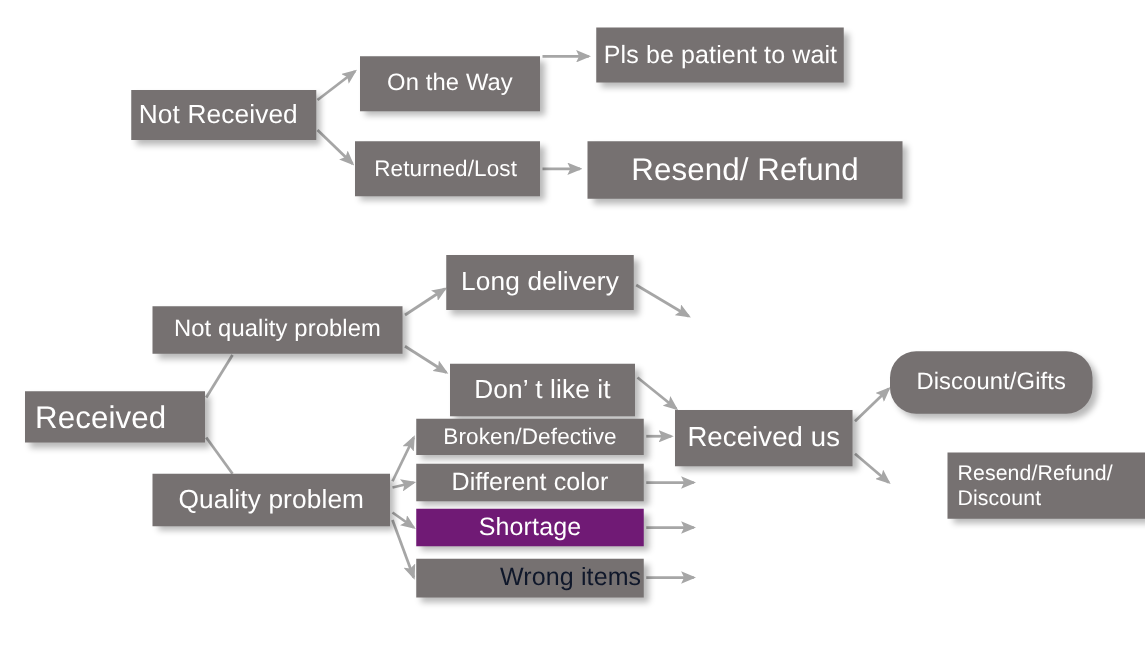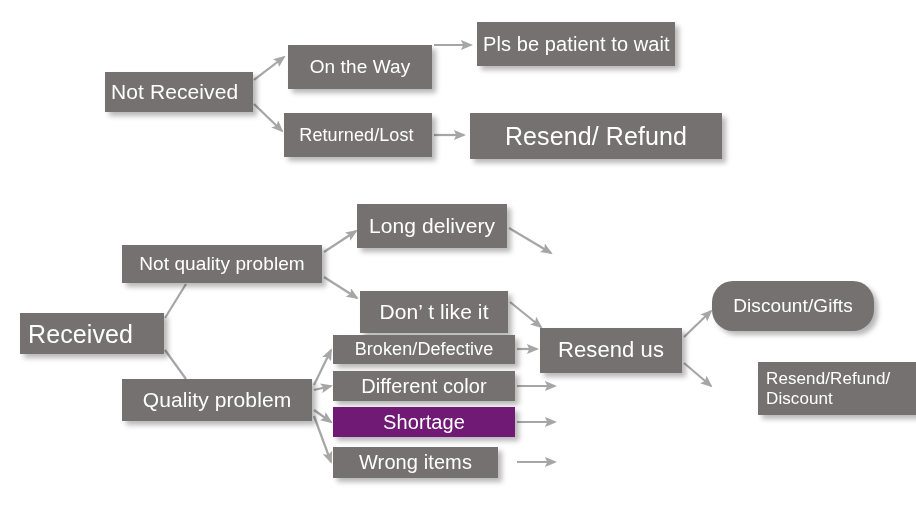--- a/index.html
+++ b/index.html
@@ -77,19 +77,19 @@
       <div class="node center" style="left: 284px; top: 113px; width: 148px; height: 44px; font-size: 18px; background: rgb(118, 113, 113); color: rgb(255, 255, 255); padding-left: 1px; padding-right: 4px;"><span class="txt">Returned/Lost</span></div>
       <div class="node center" style="left: 470px; top: 113px; width: 252px; height: 46px; font-size: 25px; background: rgb(118, 113, 113); color: rgb(255, 255, 255); padding-left: 6px; padding-right: 6px;"><span class="txt">Resend/ Refund</span></div>
       <div class="node left" style="left: 20px; top: 313px; width: 144px; height: 41px; font-size: 25px; background: rgb(118, 113, 113); color: rgb(255, 255, 255); padding-left: 8px; padding-right: 12px;"><span class="txt">Received</span></div>
       <div class="node center" style="left: 122px; top: 245px; width: 200px; height: 38px; font-size: 19px; background: rgb(118, 113, 113); color: rgb(255, 255, 255); padding-left: 4px; padding-right: 4px;"><span class="txt">Not quality problem</span></div>
       <div class="node center" style="left: 122px; top: 379px; width: 190px; height: 42px; font-size: 21px; background: rgb(118, 113, 113); color: rgb(255, 255, 255); padding-left: 4px; padding-right: 4px;"><span class="txt">Quality problem</span></div>
       <div class="node center" style="left: 357px; top: 204px; width: 150px; height: 44px; font-size: 21px; background: rgb(118, 113, 113); color: rgb(255, 255, 255); padding-left: 4px; padding-right: 4px;"><span class="txt">Long delivery</span></div>
       <div class="node center" style="left: 360px; top: 279px; width: 148px; height: 42px; font-size: 21px; background: rgb(118, 113, 113); color: rgb(255, 255, 255); padding-left: 4px; padding-right: 4px; margin-top: 12px;"><span class="txt">Don’ t like it</span></div>
       <div class="node center" style="left: 333px; top: 335px; width: 182px; height: 29px; font-size: 18px; background: rgb(118, 113, 113); color: rgb(255, 255, 255); padding-left: 2px; padding-right: 2px;"><span class="txt">Broken/Defective</span></div>
       <div class="node center" style="left: 333px; top: 371px; width: 182px; height: 30px; font-size: 20px; background: rgb(118, 113, 113); color: rgb(255, 255, 255); padding-left: 2px; padding-right: 2px;"><span class="txt">Different color</span></div>
       <div class="node center" style="left: 333px; top: 407px; width: 182px; height: 30px; font-size: 20px; background: #701a75; color: rgb(255, 255, 255); padding-left: 2px; padding-right: 2px;"><span class="txt">Shortage</span></div>
-      <div class="node center" style="left: 333px; top: 447px; width: 165px; height: 31px; font-size: 20px; background: rgb(118, 113, 113); color: #ffffff; padding-left: 2px; padding-right: 2px;"><span class="txt">Wrong items</span></div>
-      <div class="node center" style="left: 540px; top: 328px; width: 142px; height: 45px; font-size: 22px; background: rgb(118, 113, 113); color: rgb(255, 255, 255); padding-left: 4px; padding-right: 4px;"><span class="txt">Resend us</span></div>
+      <div class="node center" style="left: 333px; top: 447px; width: 182px; height: 31px; font-size: 20px; background: rgb(118, 113, 113); color: #0f172a; padding-left: 2px; padding-right: 2px; text-align: right;"><span class="txt">Wrong items</span></div>
+      <div class="node center" style="left: 540px; top: 328px; width: 142px; height: 45px; font-size: 22px; background: rgb(118, 113, 113); color: rgb(255, 255, 255); padding-left: 4px; padding-right: 4px;"><span class="txt">Received us</span></div>
       <div class="node center" style="left: 712px; top: 281px; width: 162px; height: 50px; font-size: 19px; background: rgb(118, 113, 113); color: rgb(255, 255, 255); padding-left: 4px; padding-right: 4px; border-radius: 21px;"><span class="txt">Discount/Gifts</span></div>
       <div class="node left" style="left: 712px; top: 362px; width: 164px; height: 53px; font-size: 17px; background: rgb(118, 113, 113); color: rgb(255, 255, 255); padding-left: 8px; padding-right: 8px; margin-left: 46px;"><span class="txt">Resend/Refund/
 Discount</span></div>
     </div>
 </div>
 
 </body></html>

